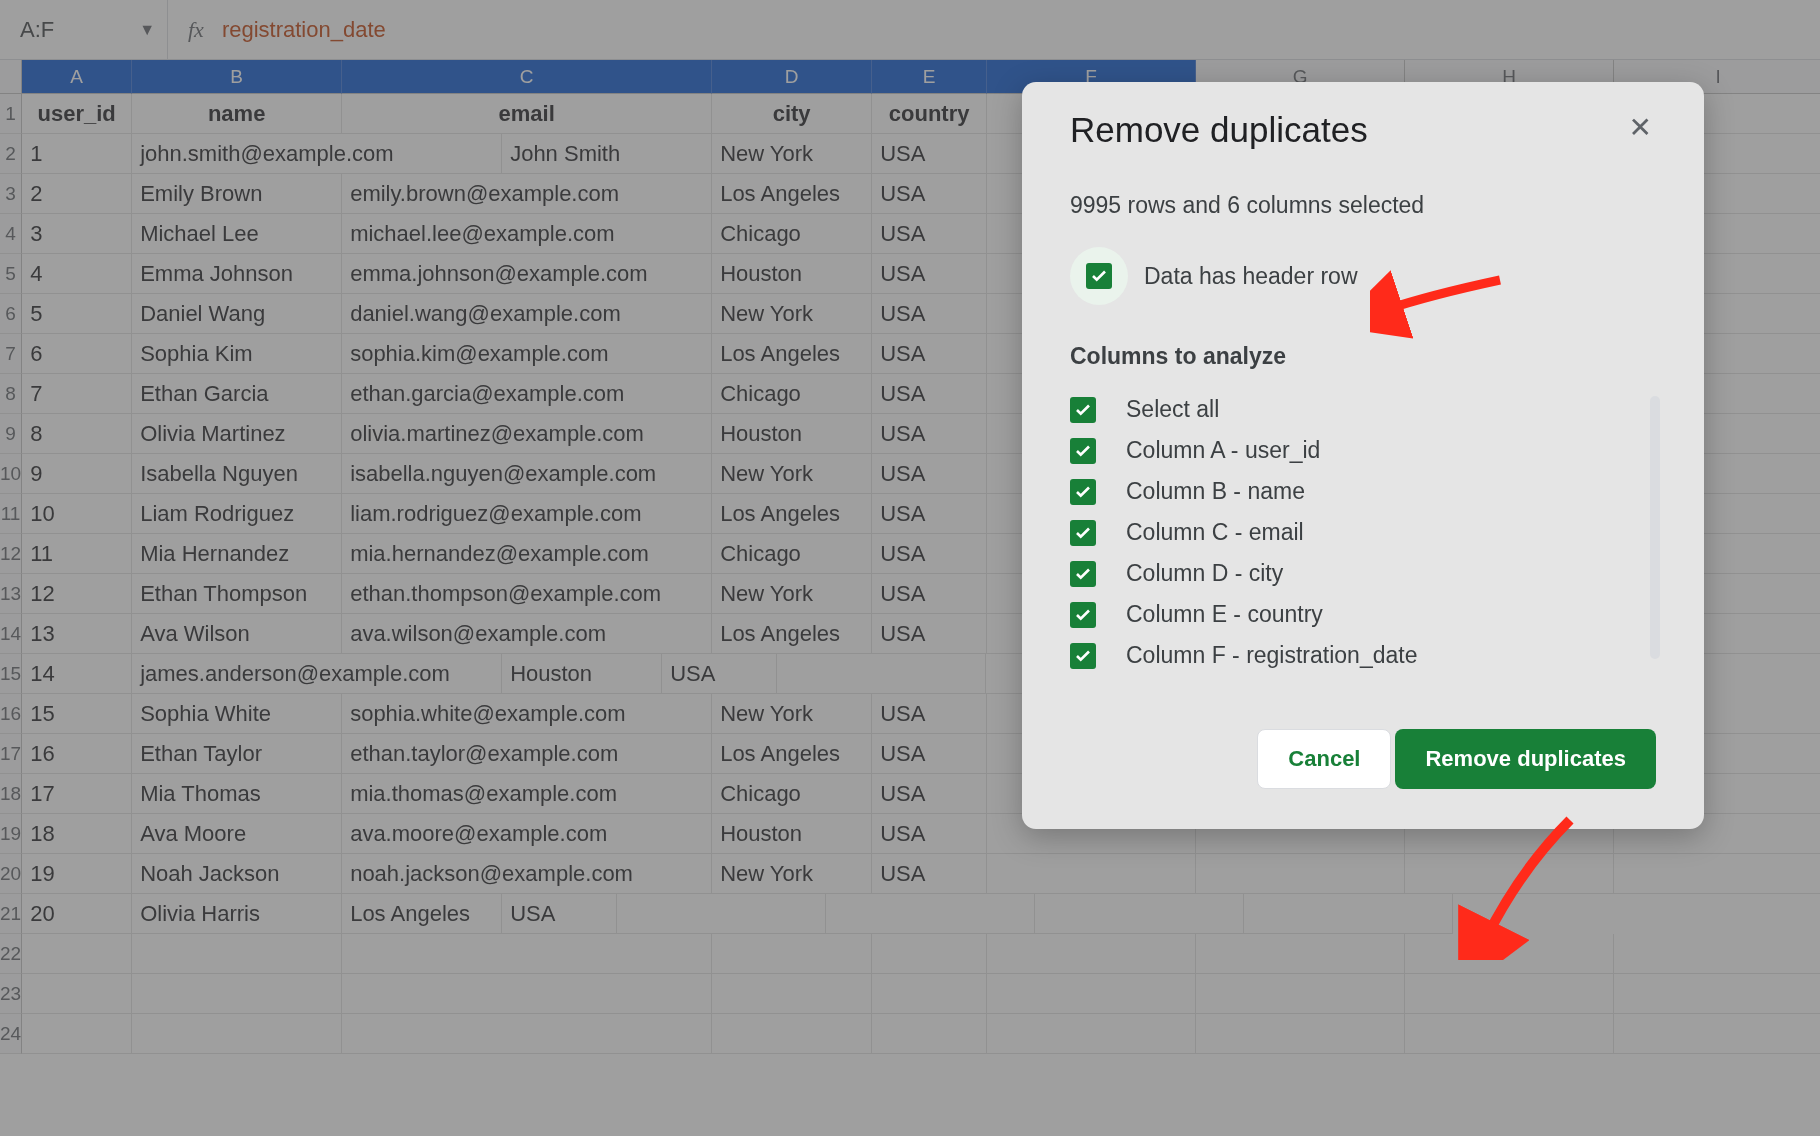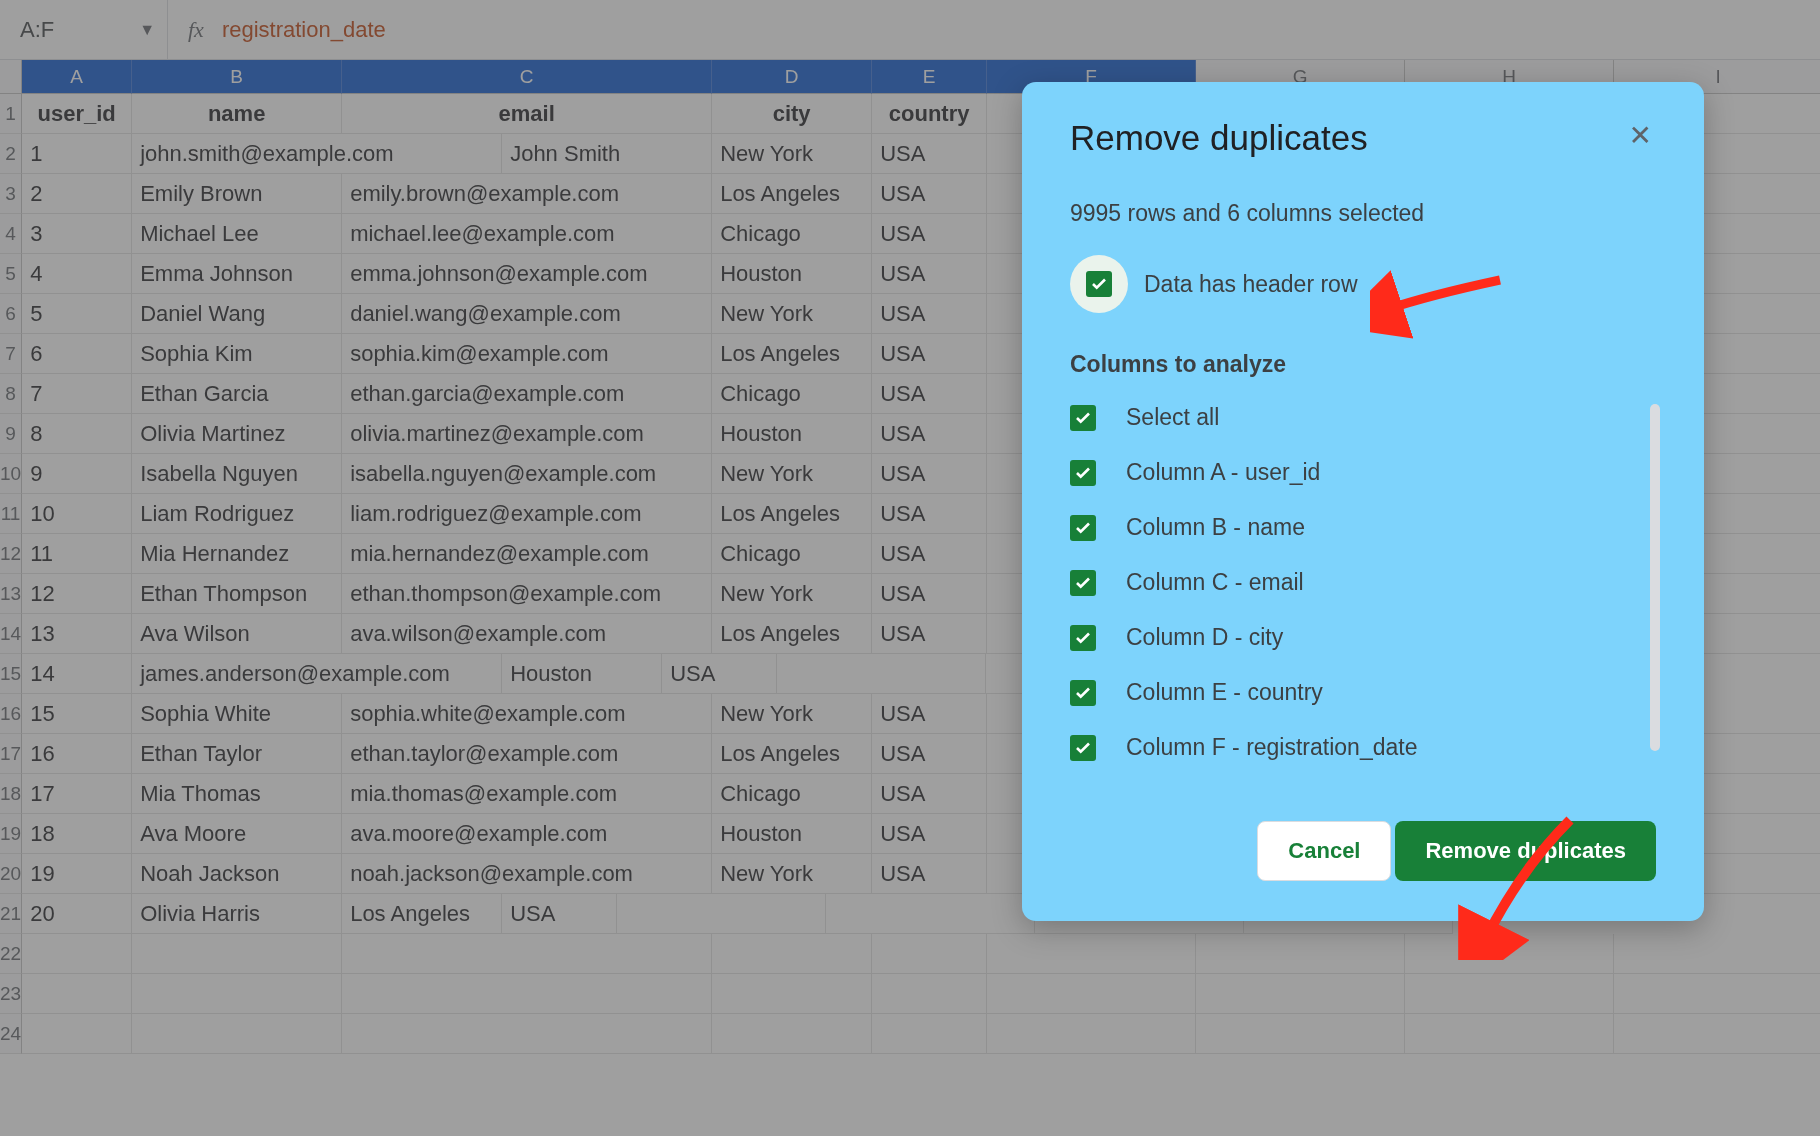--- a/index.html
+++ b/index.html
@@ -137,25 +137,25 @@
   .cG { width: 209px; }
   .cH { width: 209px; }
   .cI { width: 209px; }
 
   
   .dialog {
     position: absolute;
     top: 82px;
     left: 1022px;
     right: 116px;
-    background: #7dd3fc;
+    background: #e5e5e5;
     border-radius: 14px;
     box-shadow: 0 8px 30px rgba(0,0,0,0.25);
     z-index: 100;
-    padding: 36px 48px 40px 48px;
+    padding: 28px 48px 40px 48px;
   }
   .dialog-header {
     display: flex;
     justify-content: space-between;
     align-items: flex-start;
   }
   .dialog-title {
     font-family: "Google Sans", Arial, sans-serif;
     font-size: 35px;
     color: #202124;
@@ -205,21 +205,21 @@
   .section-title {
     margin-top: 38px;
     font-size: 23px;
     font-weight: 700;
     color: #3c4043;
   }
   .col-list {
     margin-top: 26px;
     display: flex;
     flex-direction: column;
-    gap: 28px;
+    gap: 14px;
     position: relative;
   }
   .col-item {
     display: flex;
     align-items: center;
   }
   .col-item .checkbox { margin-right: 30px; }
   .col-item .lbl { font-size: 23px; color: #3c4043; }
   .scroll-track {
     position: absolute;

